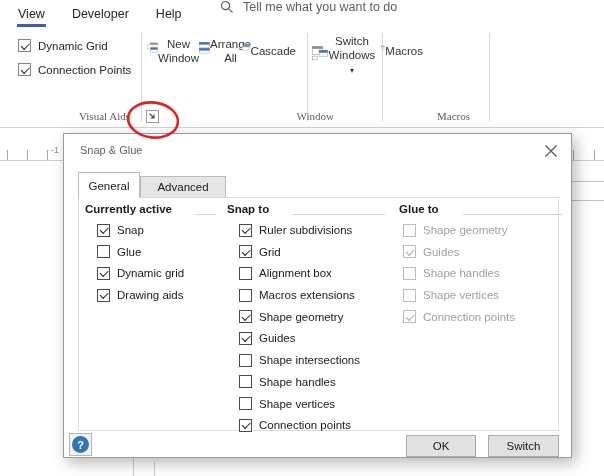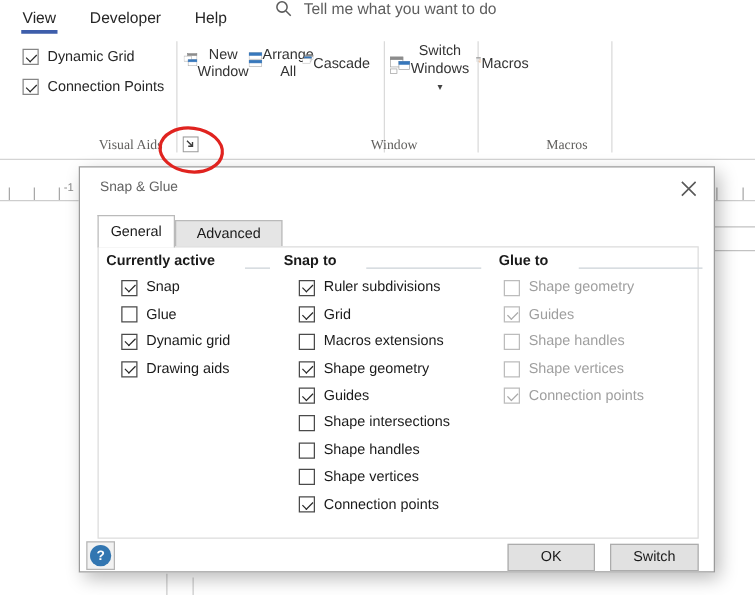--- a/index.html
+++ b/index.html
@@ -235,20 +235,24 @@
         <div class="crow">
           <span class="cb checked"></span>
           <span>Ruler subdivisions</span>
         </div>
 
         <div class="crow">
           <span class="cb checked"></span>
           <span>Grid</span>
         </div>
 
+        <div class="crow">
+          <span class="cb"></span>
+          <span>Alignment box</span>
+        </div>
 
         <div class="crow">
           <span class="cb"></span>
           <span>Macros extensions</span>
         </div>
 
         <div class="crow">
           <span class="cb checked"></span>
           <span>Shape geometry</span>
         </div>

